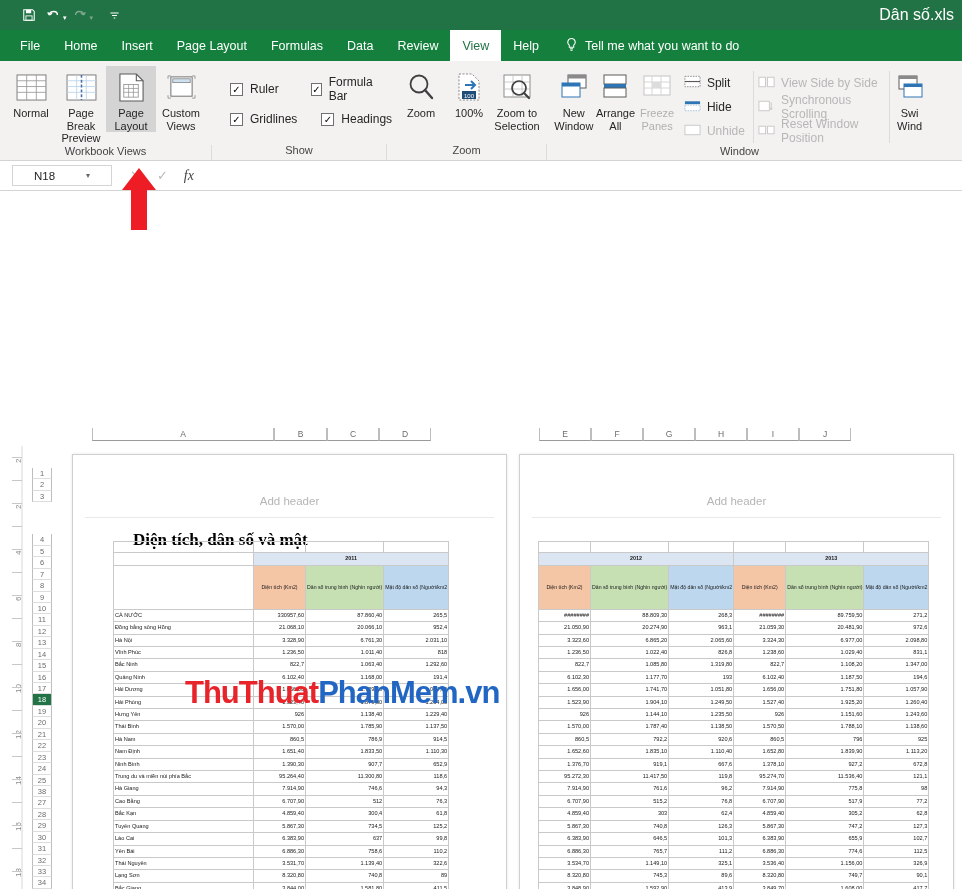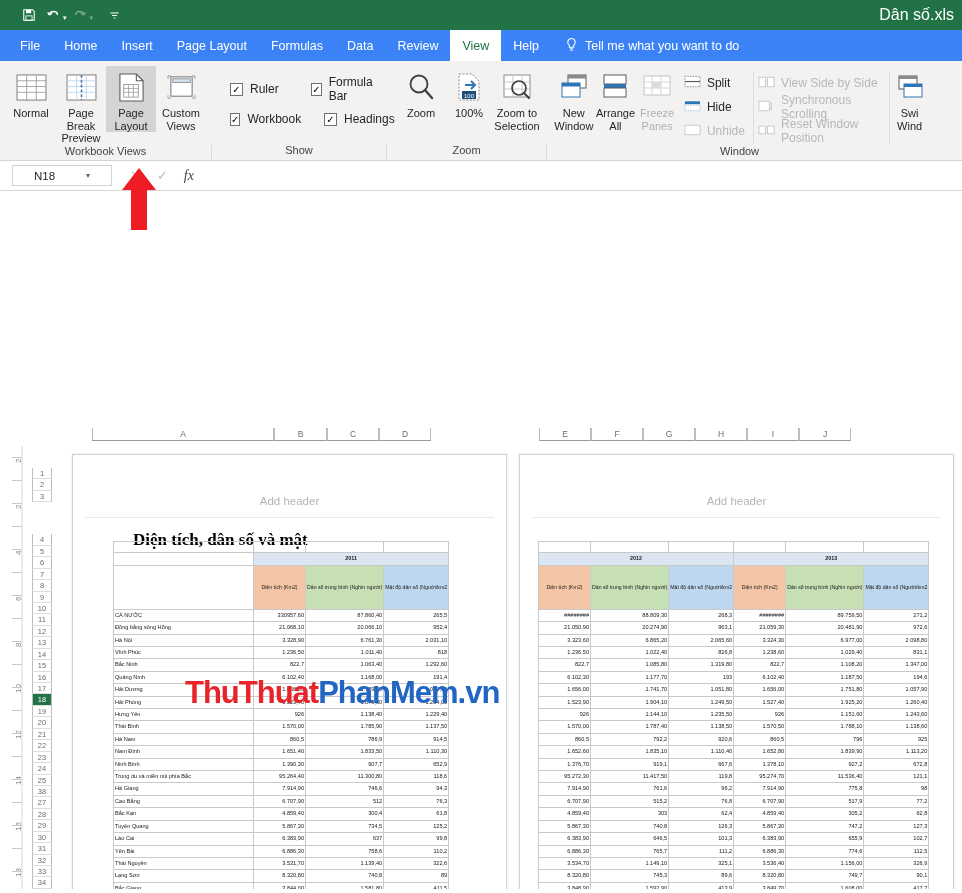--- a/index.html
+++ b/index.html
@@ -21,21 +21,21 @@
   }
   .qat-btn.dim { color: #7fa890; }
   .qat-caret { font-size: 7px; color: #ffffff; margin-left: -3px; margin-top:5px; }
   .qat-caret.dim { color: #7fa890; }
   .title-text {
     position: absolute; right: 8px; top: 6px;
     color: #ffffff; font-size: 16px; white-space: nowrap;
   }
   
   .tabbar {
-    height: 31px; background: #3b82f6; display: flex; align-items: center;
+    height: 31px; background: #15803d; display: flex; align-items: center;
     padding-left: 8px; position: relative;
   }
   .tab {
     font-size: 12.5px; color: #ffffff; padding: 0 12px; height: 31px;
     display: flex; align-items: center; white-space: nowrap; cursor: default;
   }
   .tab.active { background: #ffffff; color: #217346; }
   .tellme {
     display: flex; align-items: center; gap: 7px; margin-left: 14px;
     color: #ffffff; font-size: 12.5px; height: 31px;
@@ -268,21 +268,21 @@
             <span>Ruler</span>
           </div>
           <div class="checkrow">
             <span class="chk">✓</span>
             <span>Formula Bar</span>
           </div>
         </div>
         <div class="chk-wrap">
           <div class="checkrow" style="width:70px">
             <span class="chk">✓</span>
-            <span>Workbook</span>
+            <span>Gridlines</span>
           </div>
           <div class="checkrow">
             <span class="chk">✓</span>
             <span>Headings</span>
           </div>
         </div>
       </div>
     </div>
     <div class="group-label">Show</div>
   </div>

